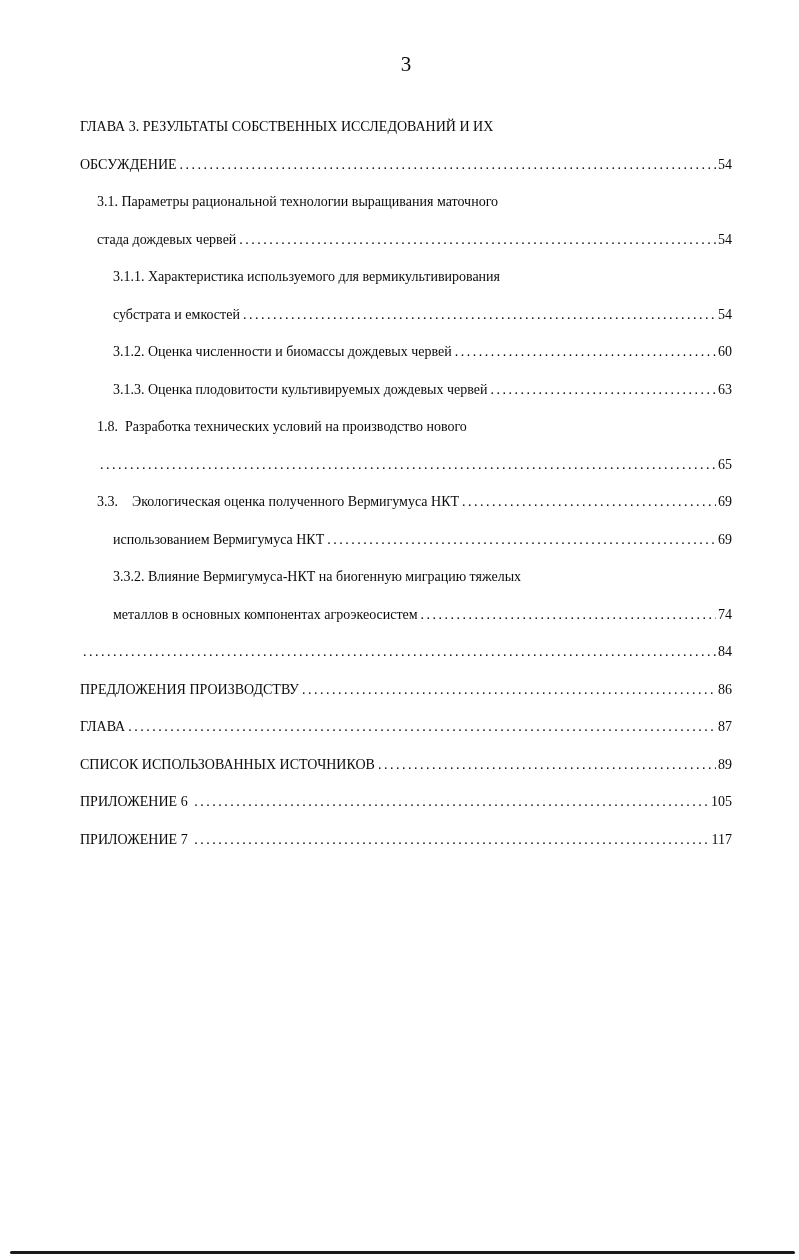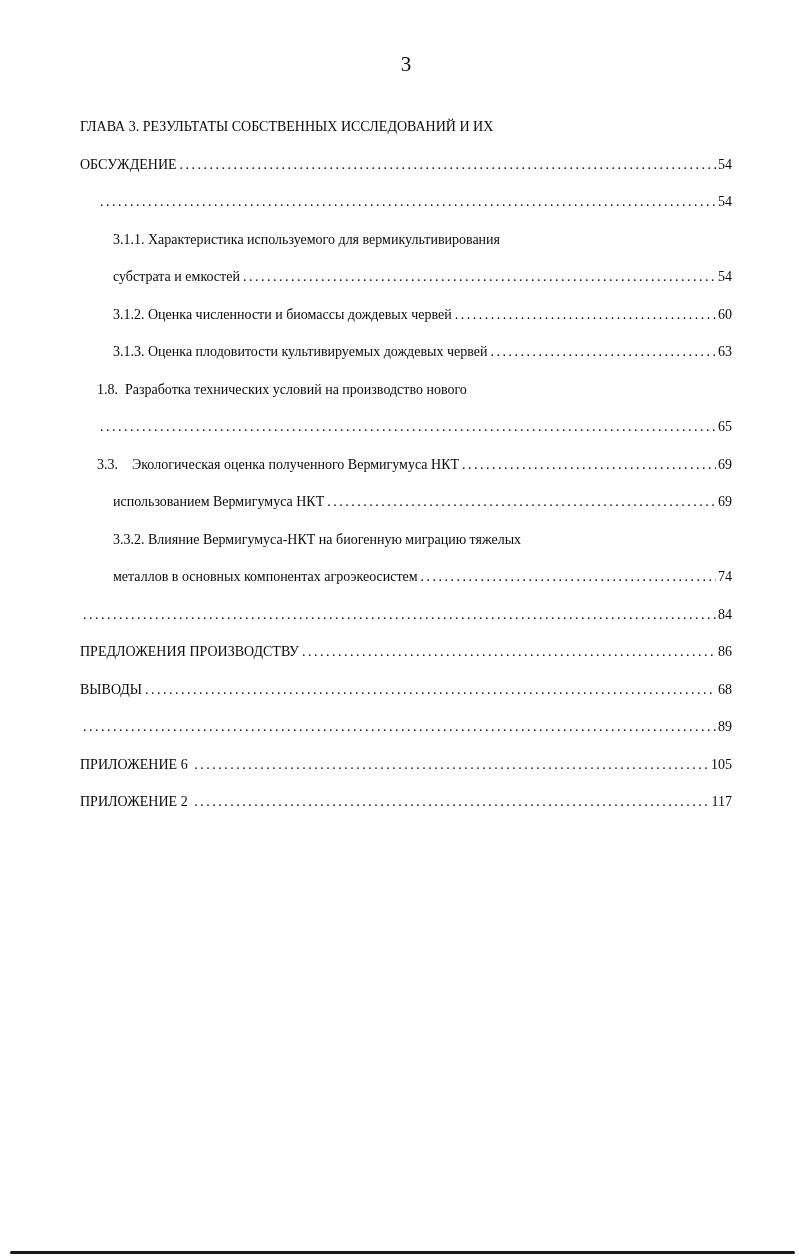--- a/index.html
+++ b/index.html
@@ -70,21 +70,22 @@
 <body>
 
 <div class="page">
   <div class="page-number">3</div>
   <div class="toc" id="toc">
       <div class="toc-entry indent-0">
         <div class="toc-line"><span class="toc-text">ГЛАВА 3. РЕЗУЛЬТАТЫ СОБСТВЕННЫХ ИССЛЕДОВАНИЙ И ИХ</span></div>
         <div class="toc-line"><span class="toc-text">ОБСУЖДЕНИЕ</span><span class="dots">................................................................................................................................................................................................................................................</span><span class="pg">54</span></div>
       </div>
       <div class="toc-entry indent-1">
-        <div class="toc-line"><span class="dots">................................................................................................................................................................................................................................................</span><span class="pg">54</span></div>
+        <div class="toc-line"><span class="toc-text">3.1. Параметры рациональной технологии выращивания маточного</span></div>
+        <div class="toc-line"><span class="toc-text">стада дождевых червей</span><span class="dots">................................................................................................................................................................................................................................................</span><span class="pg">54</span></div>
       </div>
       <div class="toc-entry indent-2">
         <div class="toc-line"><span class="toc-text">3.1.1. Характеристика используемого для вермикультивирования</span></div>
         <div class="toc-line"><span class="toc-text">субстрата и емкостей</span><span class="dots">................................................................................................................................................................................................................................................</span><span class="pg">54</span></div>
       </div>
       <div class="toc-entry indent-2">
         <div class="toc-line"><span class="toc-text">3.1.2. Оценка численности и биомассы дождевых червей</span><span class="dots">................................................................................................................................................................................................................................................</span><span class="pg">60</span></div>
       </div>
       <div class="toc-entry indent-2">
         <div class="toc-line"><span class="toc-text">3.1.3. Оценка плодовитости культивируемых дождевых червей</span><span class="dots">................................................................................................................................................................................................................................................</span><span class="pg">63</span></div>
@@ -103,25 +104,25 @@
         <div class="toc-line"><span class="toc-text">3.3.2. Влияние Вермигумуса-НКТ на биогенную миграцию тяжелых</span></div>
         <div class="toc-line"><span class="toc-text">металлов в основных компонентах агроэкеосистем</span><span class="dots">................................................................................................................................................................................................................................................</span><span class="pg">74</span></div>
       </div>
       <div class="toc-entry indent-0">
         <div class="toc-line"><span class="dots">................................................................................................................................................................................................................................................</span><span class="pg">84</span></div>
       </div>
       <div class="toc-entry indent-0">
         <div class="toc-line"><span class="toc-text">ПРЕДЛОЖЕНИЯ ПРОИЗВОДСТВУ</span><span class="dots">................................................................................................................................................................................................................................................</span><span class="pg">86</span></div>
       </div>
       <div class="toc-entry indent-0">
-        <div class="toc-line"><span class="toc-text">ВЫВОДЫ</span><span class="dots">................................................................................................................................................................................................................................................</span><span class="pg">68</span></div>
+        <div class="toc-line"><span class="toc-text">ГЛАВА</span><span class="dots">................................................................................................................................................................................................................................................</span><span class="pg">87</span></div>
       </div>
       <div class="toc-entry indent-0">
-        <div class="toc-line"><span class="dots">................................................................................................................................................................................................................................................</span><span class="pg">89</span></div>
+        <div class="toc-line"><span class="toc-text">СПИСОК ИСПОЛЬЗОВАННЫХ ИСТОЧНИКОВ</span><span class="dots">................................................................................................................................................................................................................................................</span><span class="pg">89</span></div>
       </div>
       <div class="toc-entry indent-0">
         <div class="toc-line"><span class="toc-text">ПРИЛОЖЕНИЕ 6 </span><span class="dots">................................................................................................................................................................................................................................................</span><span class="pg">105</span></div>
       </div>
       <div class="toc-entry indent-0">
-        <div class="toc-line"><span class="toc-text">ПРИЛОЖЕНИЕ 2 </span><span class="dots">................................................................................................................................................................................................................................................</span><span class="pg">117</span></div>
+        <div class="toc-line"><span class="toc-text">ПРИЛОЖЕНИЕ 7 </span><span class="dots">................................................................................................................................................................................................................................................</span><span class="pg">117</span></div>
       </div>
     </div>
 </div>
 
 </body></html>

